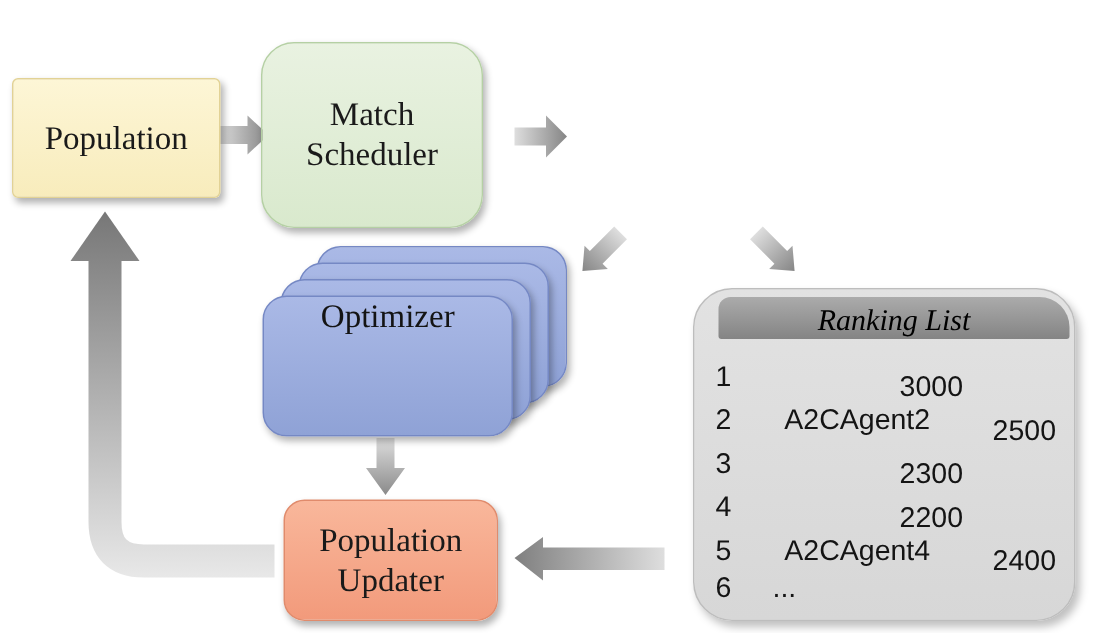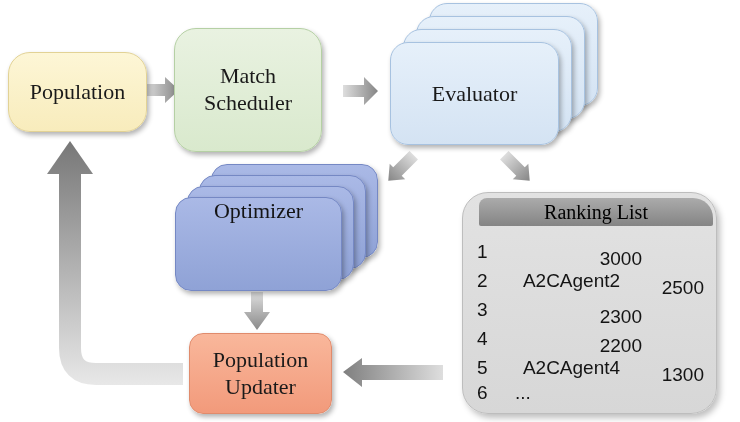--- a/index.html
+++ b/index.html
@@ -3,21 +3,21 @@
 <meta charset="utf-8">
 <style>
   html,body{margin:0;padding:0;background:#ffffff;}
   .canvas{position:relative;width:740px;height:422px;background:#ffffff;overflow:hidden;
           font-family:"Liberation Serif","DejaVu Serif",serif;}
   svg.arrows{position:absolute;left:0;top:0;z-index:1;}
 
   .node{position:absolute;display:flex;align-items:center;justify-content:center;
         text-align:center;color:#1a1a1a;font-size:22px;line-height:1.22;z-index:2;
         box-shadow:2px 3px 5px rgba(0,0,0,.30);}
-  .population{left:8px;top:52px;width:137px;height:78px;border-radius:22px;
+  .population{left:8px;top:52px;width:137px;height:78px;border-radius:4px;
         background:linear-gradient(#fdf6d6,#f8ecbc);border:1px solid #e2d295;}
   .match-scheduler{left:174px;top:28px;width:146px;height:122px;border-radius:22px;
         background:linear-gradient(#e9f2e1,#d9e9cd);border:1px solid #b5d0a4;}
   .population-updater{left:189px;top:333px;width:141px;height:79px;border-radius:14px;
         background:linear-gradient(#f9b79b,#f29a7b);border:1px solid #e08b6c;}
 
   .stack{position:absolute;z-index:2;}
   .stack .card{position:absolute;box-shadow:2px 3px 5px rgba(0,0,0,.30);}
   .evaluator-stack{left:390px;top:3px;width:206px;height:140px;}
   .evaluator-stack .card{width:167px;height:101px;border-radius:18px;
@@ -34,22 +34,22 @@
   .optimizer-stack .c2{left:24px;top:11px;}
   .optimizer-stack .c1{left:12px;top:22px;}
   .optimizer-stack .c0{left:0;top:33px;display:flex;justify-content:center;
         font-size:22px;color:#141414;}
 
   .panel{position:absolute;left:462px;top:192px;width:253px;height:220px;border-radius:26px;
         background:linear-gradient(#e2e2e2,#d7d7d7);border:1px solid #bdbdbd;z-index:2;
         box-shadow:3px 4px 6px rgba(0,0,0,.25);}
   .panel-header{position:absolute;left:16px;right:3px;top:5px;height:28px;
         border-radius:8px 20px 2px 2px;background:linear-gradient(#ababab,#848484);
-        display:flex;align-items:center;justify-content:center;
-        font-size:20px;color:#000;}
+        display:flex;align-items:flex-end;justify-content:center;
+        font-style:italic;font-size:20px;color:#000;}
   .panel-rows{position:absolute;left:10px;right:12px;top:40px;bottom:10px;
         font-family:"Liberation Sans","DejaVu Sans",sans-serif;font-size:19px;color:#141414;}
   .rrow{display:grid;grid-template-columns:28px 1fr 62px;align-items:center;height:29px;}
   .rrow .rk{text-align:left;padding-left:4px;}
   .rrow .nm{text-align:center;}
   .rrow .nm.left{text-align:left;padding-left:14px;}
   .rrow .sc{text-align:right;margin-top:15px;}
 </style>
 </head>
 <body>
@@ -93,28 +93,20 @@
   </svg>
 
   <div class="node population">
     <span>Population</span>
   </div>
 
   <div class="node match-scheduler">
     <span>Match Scheduler</span>
   </div>
 
-  <div class="stack evaluator-stack">
-    <div class="card c3"></div>
-    <div class="card c2"></div>
-    <div class="card c1"></div>
-    <div class="card c0">
-      <span>Evaluator</span>
-    </div>
-  </div>
 
   <div class="stack optimizer-stack">
     <div class="card c3"></div>
     <div class="card c2"></div>
     <div class="card c1"></div>
     <div class="card c0">
       <span>Optimizer</span>
     </div>
   </div>
 
@@ -144,21 +136,21 @@
   </div>
 
   <div class="rrow">
     <span class="rk">4</span>
     <span class="sc">2200</span>
   </div>
 
   <div class="rrow">
     <span class="rk">5</span>
     <span class="nm">A2CAgent4</span>
-    <span class="sc">1300</span>
+    <span class="sc">2400</span>
   </div>
 
   <div class="rrow">
     <span class="rk">6</span>
     <span class="nm left">...</span>
     <span class="sc"></span>
   </div>
 </div>
   </div>
 

